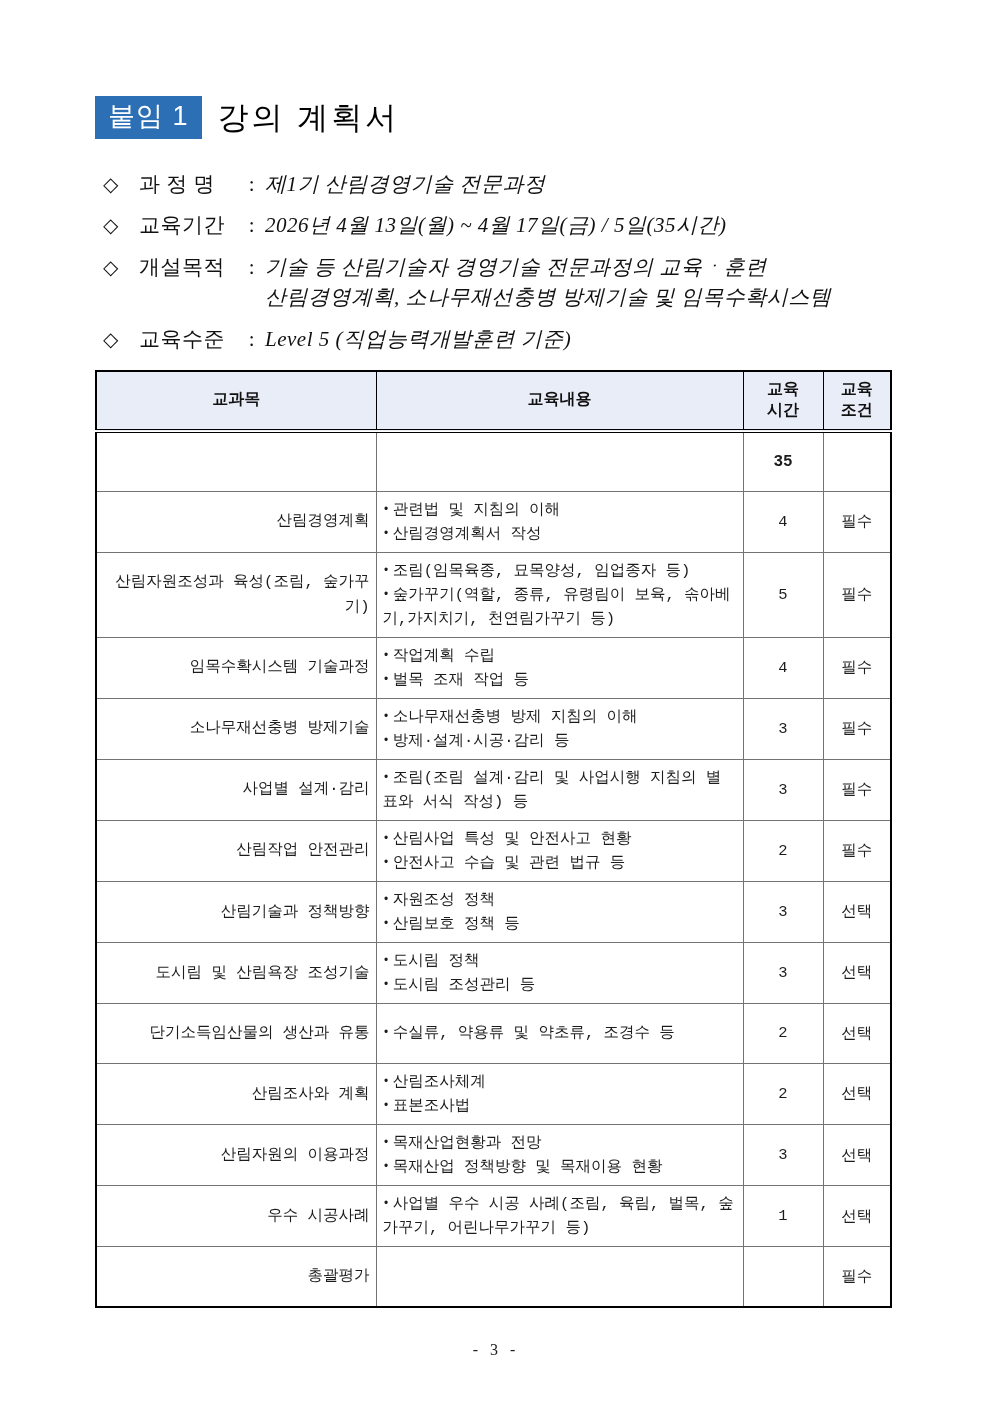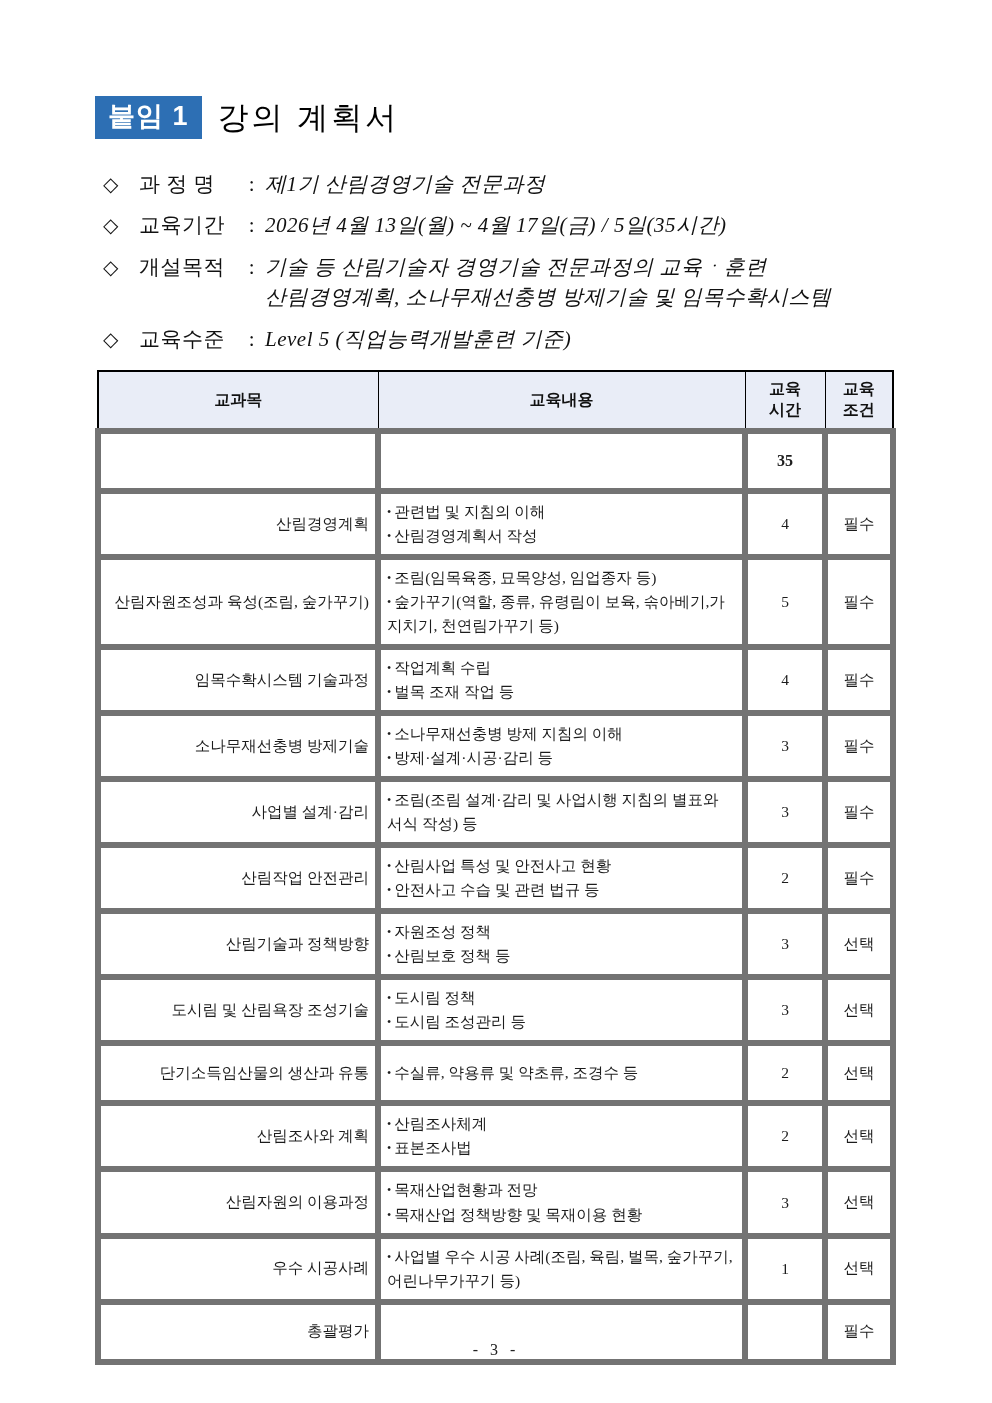--- a/index.html
+++ b/index.html
@@ -29,21 +29,21 @@
   .doc-header {
     display: flex;
     align-items: center;
     gap: 16px;
     margin-bottom: 30px;
   }
   .badge {
     background: var(--accent);
     color: #fff;
     font-family: "Liberation Sans", "DejaVu Sans", sans-serif;
-    font-weight: bold;
+    font-weight: normal;
     font-size: 27px;
     line-height: 1;
     padding: 7px 13px 9px 13px;
     letter-spacing: 1px;
     white-space: nowrap;
   }
   .doc-title {
     font-family: "Liberation Sans", "DejaVu Sans", sans-serif;
     font-weight: normal;
     font-size: 31px;
@@ -65,37 +65,37 @@
   .ilabel { width: 100px; flex: none; }
   .icolon { width: 26px; flex: none; text-align: center; }
   .ilines { flex: 1; }
   .iline { display: block; font-style: italic; }
 
   
   table.course {
     width: 795px;
     border-collapse: collapse;
     border: 2px solid #000;
-    font-family: Liberation Serif, serif;
+    font-family: Liberation Mono, monospace;
     table-layout: fixed;
     padding-left: 48px;
   }
   table.course th {
     background: var(--thead-bg);
     border: 1px solid #000;
     border-bottom: 4px double #000;
     font-size: 16px;
     font-weight: bold;
     padding: 5px 2px;
     white-space: pre-line;
     line-height: 1.3;
     height: 50px;
   }
   table.course td {
-    border: 6px solid #737373;
+    border: 1px solid #737373;
     font-size: 15.5px;
     color: #1c1c1c;
     vertical-align: middle;
     padding: 6px 6px;
   }
   table.course tr { height: 60px; }
   tr.total-row { height: 58px; }
   tr.last-row { height: 56px; }
   td.subject { text-align: right; line-height: 1.6; padding: 6px 12px; }
   td.contents { text-align: left; padding: 6px 8px 6px 10px; }

